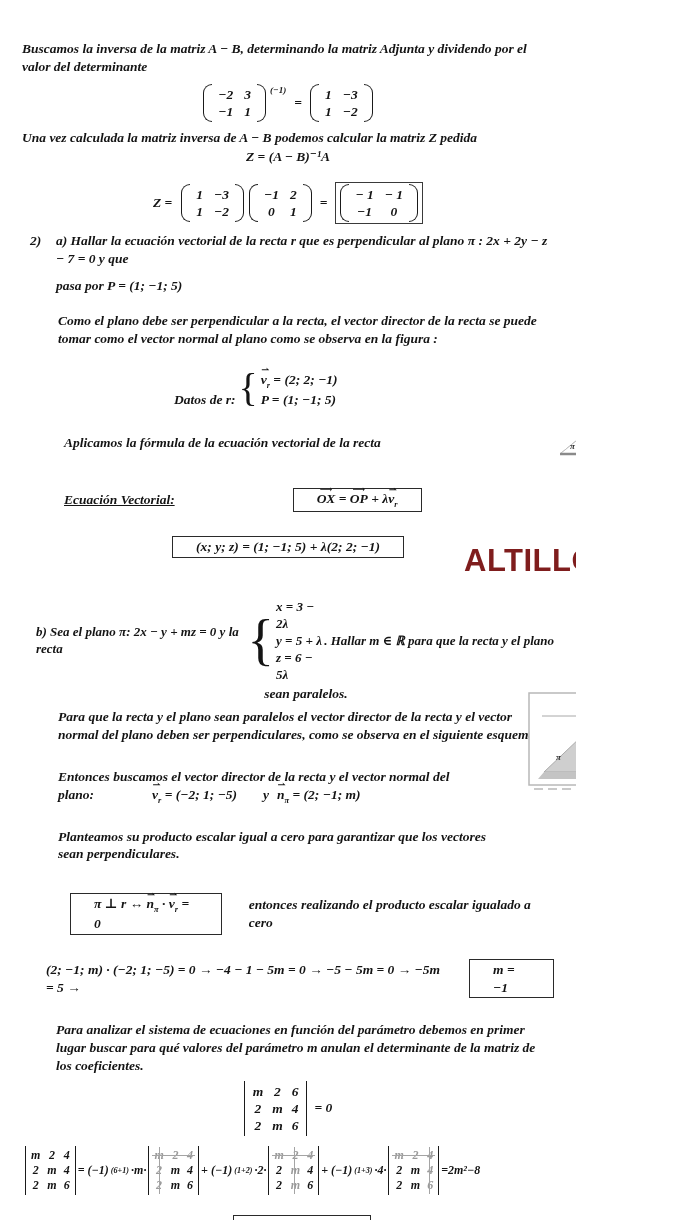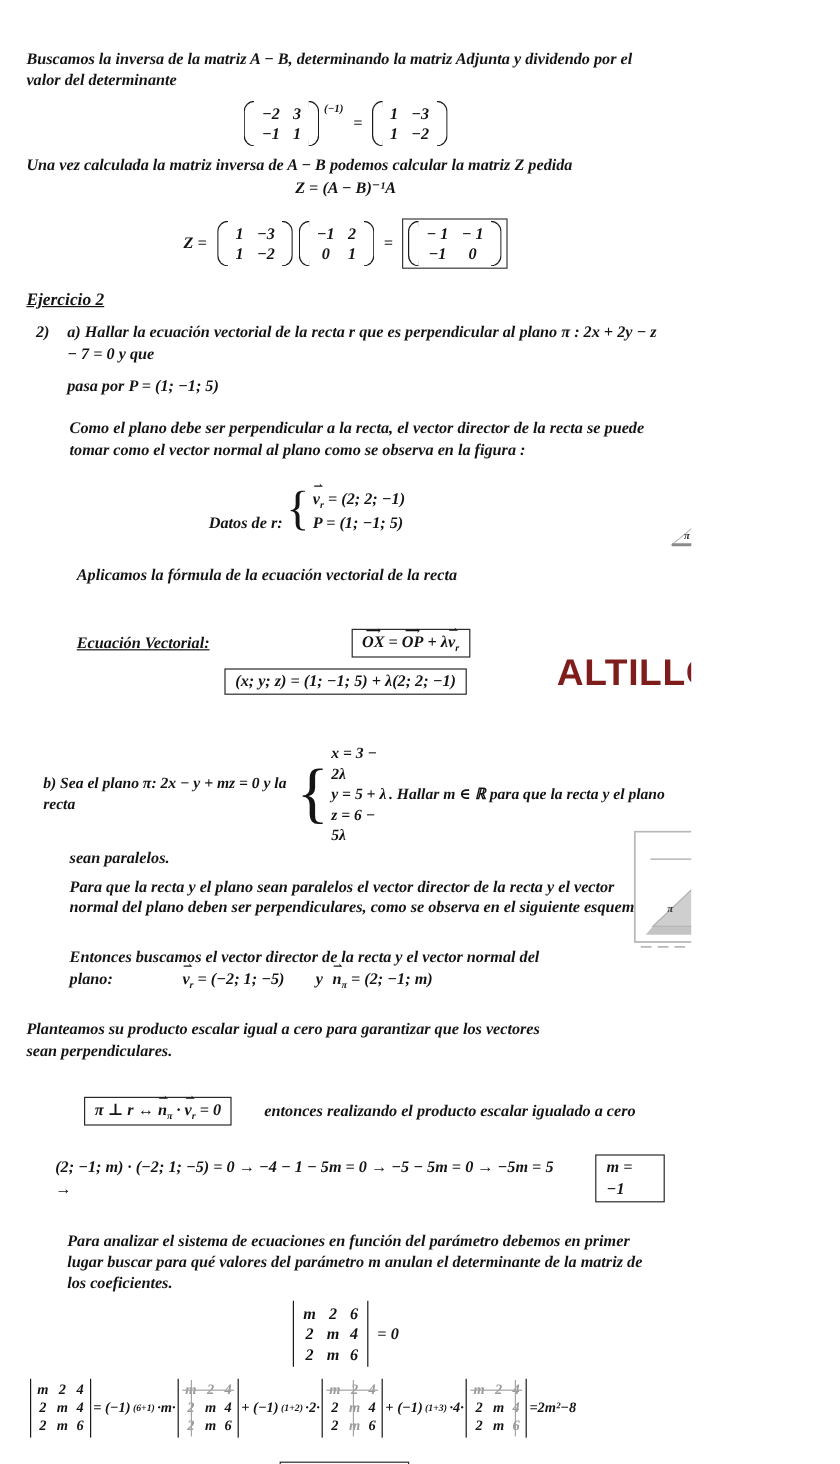--- a/index.html
+++ b/index.html
@@ -26,21 +26,21 @@
   .rp{border-left:none;border-radius:0 9px 9px 0;}
   .mgrid{display:grid;column-gap:11px;padding:2px 6px;text-align:center;font-weight:bold;line-height:17px;}
   .detbars{display:grid;column-gap:9px;padding:2px 8px;border-left:1.6px solid #1a1a1a;border-right:1.6px solid #1a1a1a;text-align:center;line-height:17px;}
   .mc{display:block;}
   .gray{color:#9a9a9a;}
   .minor{position:relative;}
   .minor::before{content:"";position:absolute;left:3px;right:3px;top:9px;border-top:1.3px solid #a4a4a4;}
   .minor .vstrike{position:absolute;top:1px;bottom:1px;width:0;border-left:1.3px solid #a4a4a4;}
   .vs-c0{left:19%;}.vs-c1{left:50%;}.vs-c2{left:81%;}
   
-  .box{display:inline-block;border:1.4px solid #2a2a2a;padding:1px 8px;}
+  .box{display:inline-block;border:1.4px solid #2a2a2a;padding:1px 23px;}
   .boxmat{display:inline-flex;border:1.8px solid #3a3a3a;padding:1px 4px;align-items:center;}
   .brace{font-style:normal;font-weight:normal;line-height:1;display:inline-block;}
   .watermark{position:absolute;left:464px;top:541px;font-family:"Liberation Sans","DejaVu Sans",sans-serif;font-style:normal;font-weight:bold;font-size:31px;letter-spacing:0.5px;color:#7f1d1d;}
   .fig{position:absolute;}
   .itemrow{display:flex;}
   .exp{font-size:12px;line-height:15px;display:flex;align-items:center;gap:2px;margin-left:3px;}
   .exp .mgrid,.exp .detbars{line-height:15px;column-gap:7px;}
   .exp .detbars{padding:2px 5px;}
 </style>
 </head>
@@ -108,21 +108,20 @@
             <span class="mc">− 1</span>
             <span class="mc">− 1</span>
             <span class="mc">−1</span>
             <span class="mc">0</span>
           </span>
         <span class="rp"></span>
       </span>
     </span>
   </div>
 
-  <p class="heading" style="margin-top:17px;">Ejercicio 2</p>
 
   <div class="itemrow" style="margin-top:8px;">
     <span style="width:26px;margin-left:8px;flex:none;">2)</span>
     <div style="flex:1;">
       <p>a) Hallar la ecuación vectorial de la recta r que es perpendicular al plano  π : 2x + 2y − z − 7 = 0 y  que</p>
       <p style="margin-top:9px;">pasa por P = (1; −1; 5)</p>
     </div>
   </div>
 
   <p style="margin-top:17px;margin-left:36px;">Como el plano debe ser perpendicular a la recta, el vector director de la recta se puede tomar como el vector normal al  plano como se observa en la figura :</p>
@@ -154,37 +153,37 @@
 
   <p style="margin-top:26px;margin-left:42px;">Aplicamos la fórmula de la ecuación vectorial de la recta</p>
 
   <div style="margin-top:36px;margin-left:42px;display:flex;align-items:center;">
     <span class="heading" style="font-size:13.5px;">Ecuación Vectorial:</span>
     <span class="box" style="margin-left:118px;">
       <span class="vecw">OX</span><span> = </span><span class="vecw">OP</span><span> + λ</span><span class="vec">v</span><sub>r</sub>
     </span>
   </div>
 
-  <div class="center" style="margin-top:9px;">
+  <div class="center" style="margin-top:24px;">
     <span class="box">(x; y; z) = (1; −1; 5) + λ(2; 2; −1)</span>
   </div>
 
   <div class="watermark">ALTILLO.COM</div>
 
   <div style="margin-top:40px;margin-left:14px;display:flex;align-items:center;font-size:13px;">
     <span>b) Sea el plano π: 2x − y + mz = 0 y la recta</span>
     <span class="brace" style="font-size:56px;margin:0 2px;">{</span>
     <div style="line-height:17px;">
       <div>x = 3 − 2λ</div>
       <div>y = 5 + λ</div>
       <div>z = 6 − 5λ</div>
     </div>
     <span style="white-space:nowrap;">. Hallar m ∈ ℝ para que la recta y el plano</span>
   </div>
-  <p style="margin-left:36px;margin-top:2px;">sean paralelos.</p>
+  <p style="margin-left:36px;margin-top:2px;text-align:center;">sean paralelos.</p>
 
   <p style="margin-top:6px;margin-left:36px;">Para que la recta y el plano sean paralelos el vector director de la recta y el vector normal del plano deben ser perpendiculares, como se observa en el siguiente esquema</p>
 
   <div style="margin-top:24px;margin-left:36px;width:445px;">
     <p>Entonces buscamos el vector director de la recta y el vector normal del</p>
     <div style="display:flex;align-items:baseline;">
       <span>plano:</span>
       <span style="width:58px;flex:none;"></span>
       <span><span class="vec">v</span><sub>r</sub><span> = (−2; 1; −5)</span></span>
       <span style="width:26px;flex:none;"></span>
@@ -204,21 +203,21 @@
     <line x1="114" y1="4" x2="122" y2="4" stroke="#333" stroke-width="0.8"></line>
     <polygon points="16,80 54,44 154,44 116,80" fill="#cfcfcf" stroke="#aaaaaa" stroke-width="1"></polygon>
     <polygon points="16,80 116,80 108,87 10,87" fill="#c4c4c4"></polygon>
     <line x1="80" y1="66" x2="80" y2="30" stroke="#b0b0b0" stroke-width="2.2"></line>
     <polygon points="76,32 84,32 80,24" fill="#b0b0b0"></polygon>
     <text x="62" y="60" font-size="9" font-weight="bold" font-style="italic" fill="#333">n</text>
     <line x1="61" y1="50" x2="68" y2="50" stroke="#333" stroke-width="0.8"></line>
     <text x="28" y="68" font-size="9" font-weight="bold" fill="#333">π</text>
   </svg>
 
-  <p style="margin-top:22px;width:440px;">Planteamos su producto escalar igual a cero para garantizar que los vectores sean perpendiculares.</p>
+  <p style="margin-top:22px;margin-left:36px;width:440px;">Planteamos su producto escalar igual a cero para garantizar que los vectores sean perpendiculares.</p>
 
   <div style="margin-top:30px;margin-left:48px;display:flex;align-items:center;gap:27px;">
     <span class="box">
       <span>π ⊥ r ↔ </span><span class="vec">n</span><sub>π</sub><span> · </span><span class="vec">v</span><sub>r</sub><span> = 0</span>
     </span>
     <span>entonces realizando el producto escalar igualado a cero</span>
   </div>
 
   <div style="margin-top:24px;margin-left:24px;display:flex;align-items:center;gap:22px;">
     <span>(2; −1; m) · (−2; 1; −5) = 0 → −4 − 1 − 5m = 0 → −5 − 5m = 0 → −5m = 5 →</span>

